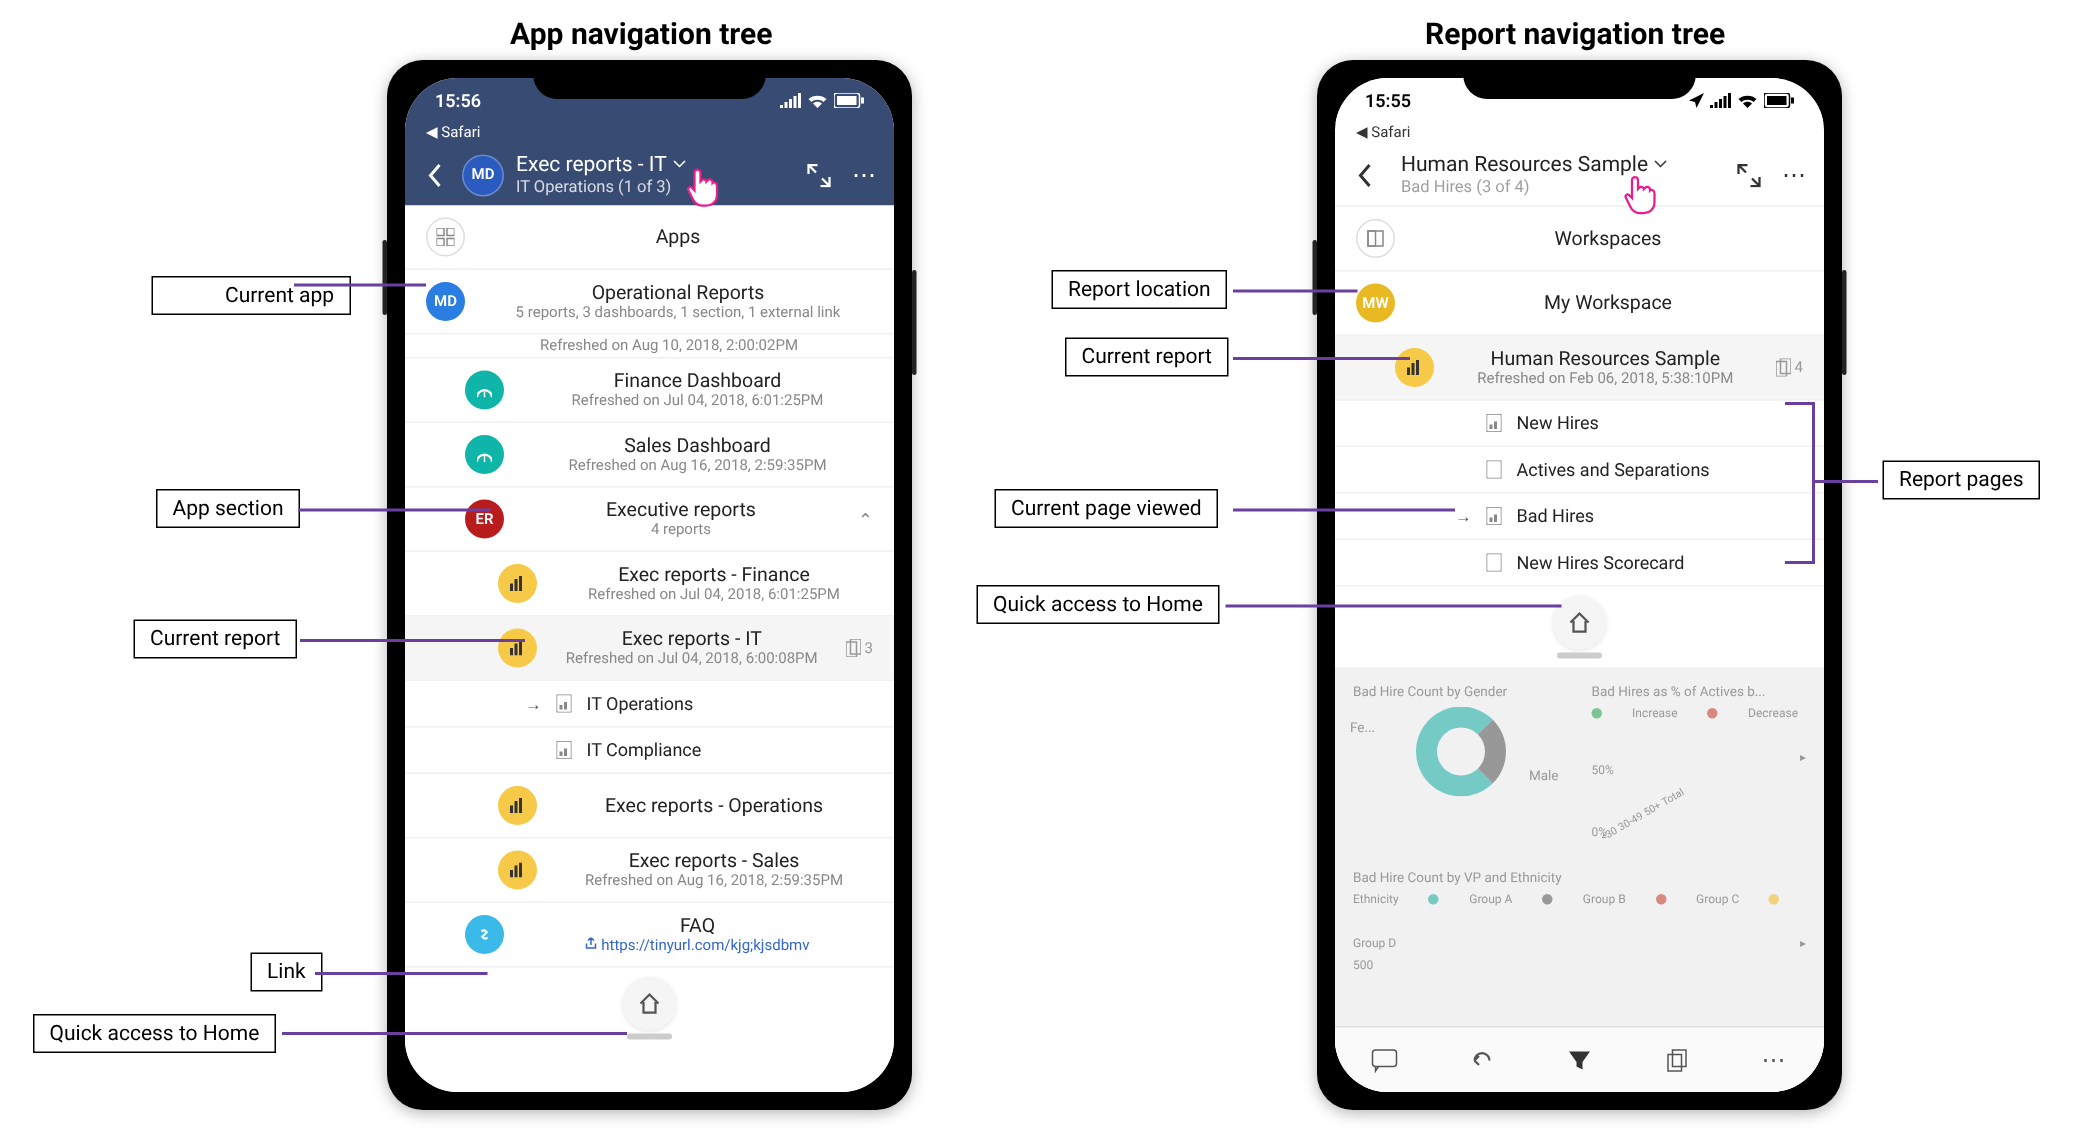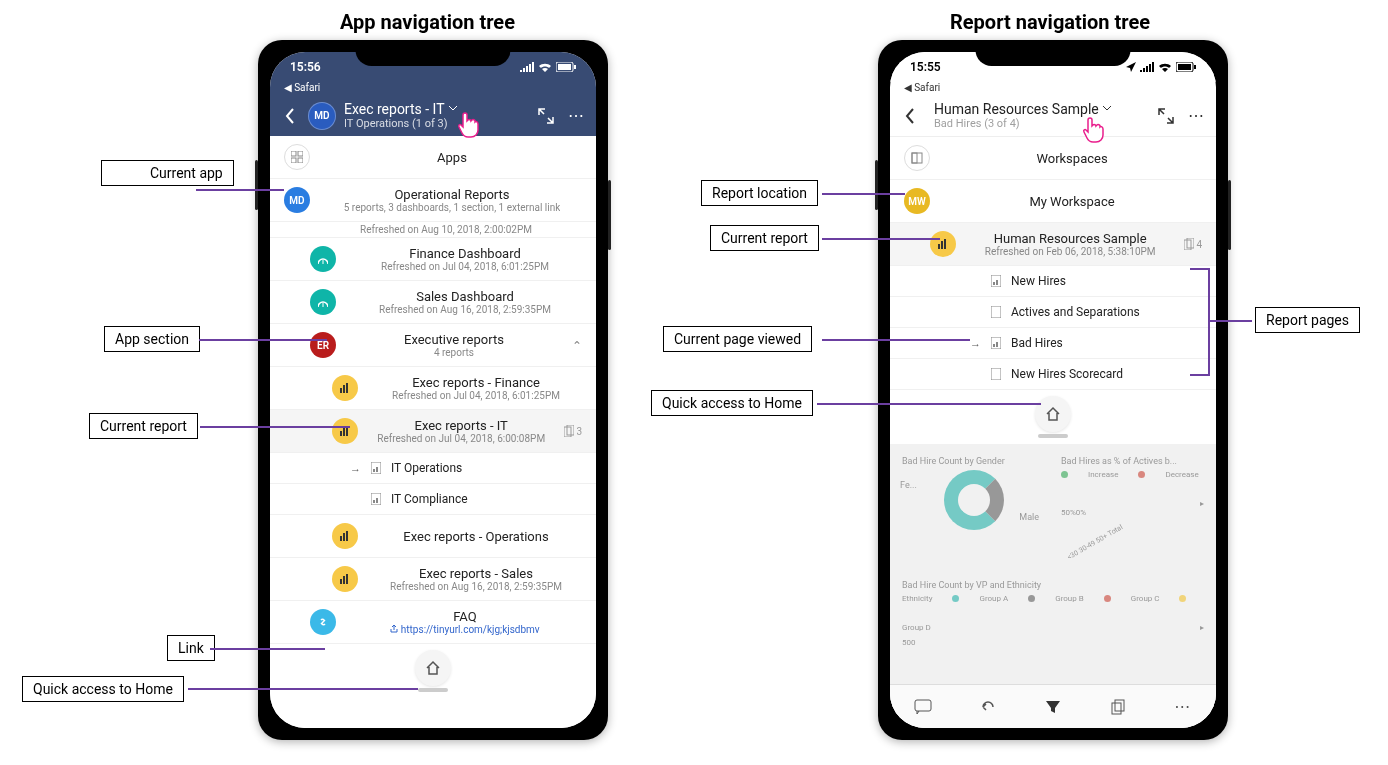--- a/index.html
+++ b/index.html
@@ -471,21 +471,21 @@
           <div class="preview-card">
             <div class="preview-card-title">Bad Hires as % of Actives b...</div>
             <div class="legend-row">
               <span class="dot" style="background:#2a9d4a;"></span>
                 <span>Increase</span>
               <span class="dot" style="background:#c0392b;"></span>
                 <span>Decrease</span>
               <span style="margin-left:auto;color:#555;">▸</span>
             </div>
             <div style="display:flex;gap:4px;">
-              <div style="display:flex;flex-direction:row;justify-content:space-between;height:50px;font-size:8px;">
+              <div style="display:flex;flex-direction:column;justify-content:space-between;height:50px;font-size:8px;">
                 <span>50%</span>
                 <span>0%</span>
               </div>
               <div class="bars">
                 <div class="bar" style="height:20px;"></div>
                 <div class="bar" style="height:30px;"></div>
                 <div class="bar" style="height:35px;"></div>
                 <div class="bar" style="height:50px;background:#555;"></div>
               </div>
             </div>
@@ -530,21 +530,21 @@
             <rect x="3" y="5" width="9" height="11" fill="none" stroke="#555"></rect>
             <rect x="6" y="2" width="9" height="11" fill="none" stroke="#555"></rect>
           </svg>
         <span style="letter-spacing:2px;color:#555;">⋯</span>
       </div>
 
     </div>
   </div>
 </div>
 
-<div class="callout" style="left:101px;top:160px;padding-left:48px;">Current app</div>
+<div class="callout" style="left:101px;top:184px;padding-left:48px;">Current app</div>
 <div class="callout-line" style="left:196px;top:189px;width:88px;"></div>
 
 <div class="callout" style="left:104px;top:326px;">App section</div>
 <div class="callout-line" style="left:199px;top:339px;width:128px;"></div>
 
 <div class="callout" style="left:89px;top:413px;">Current report</div>
 <div class="callout-line" style="left:200px;top:426px;width:150px;"></div>
 
 <div class="callout" style="left:167px;top:635px;">Link</div>
 <div class="callout-line" style="left:210px;top:648px;width:115px;"></div>

